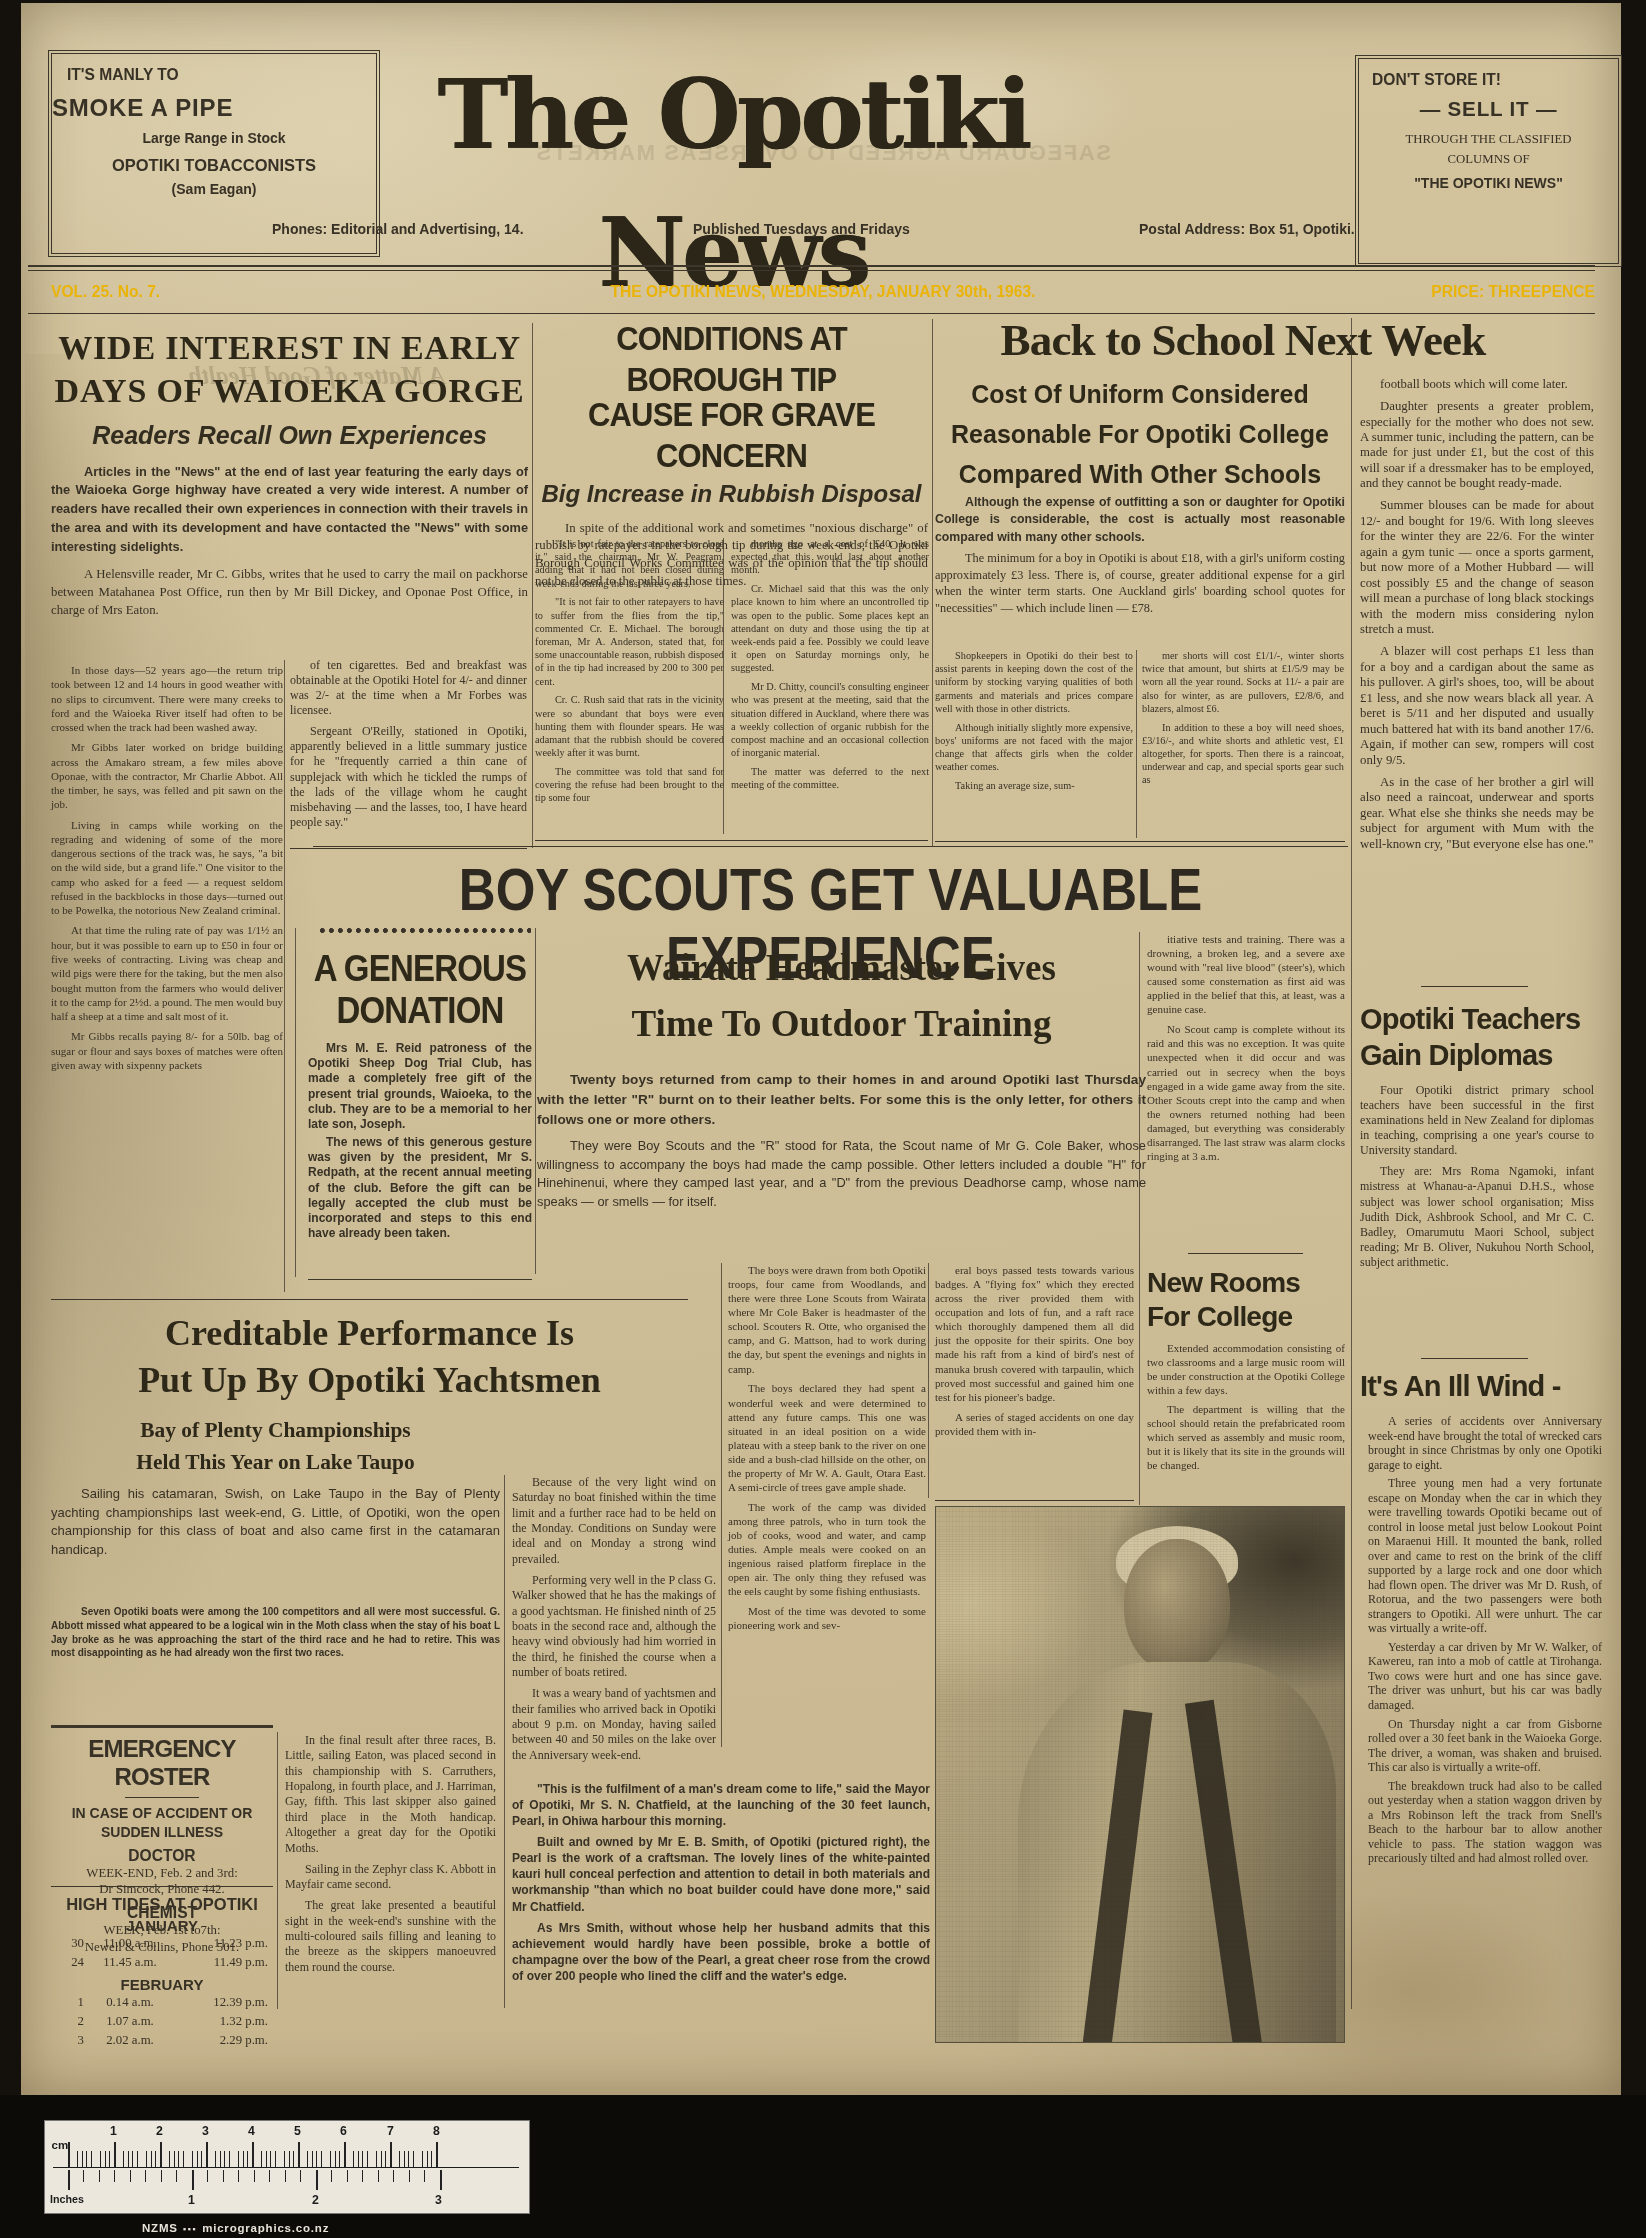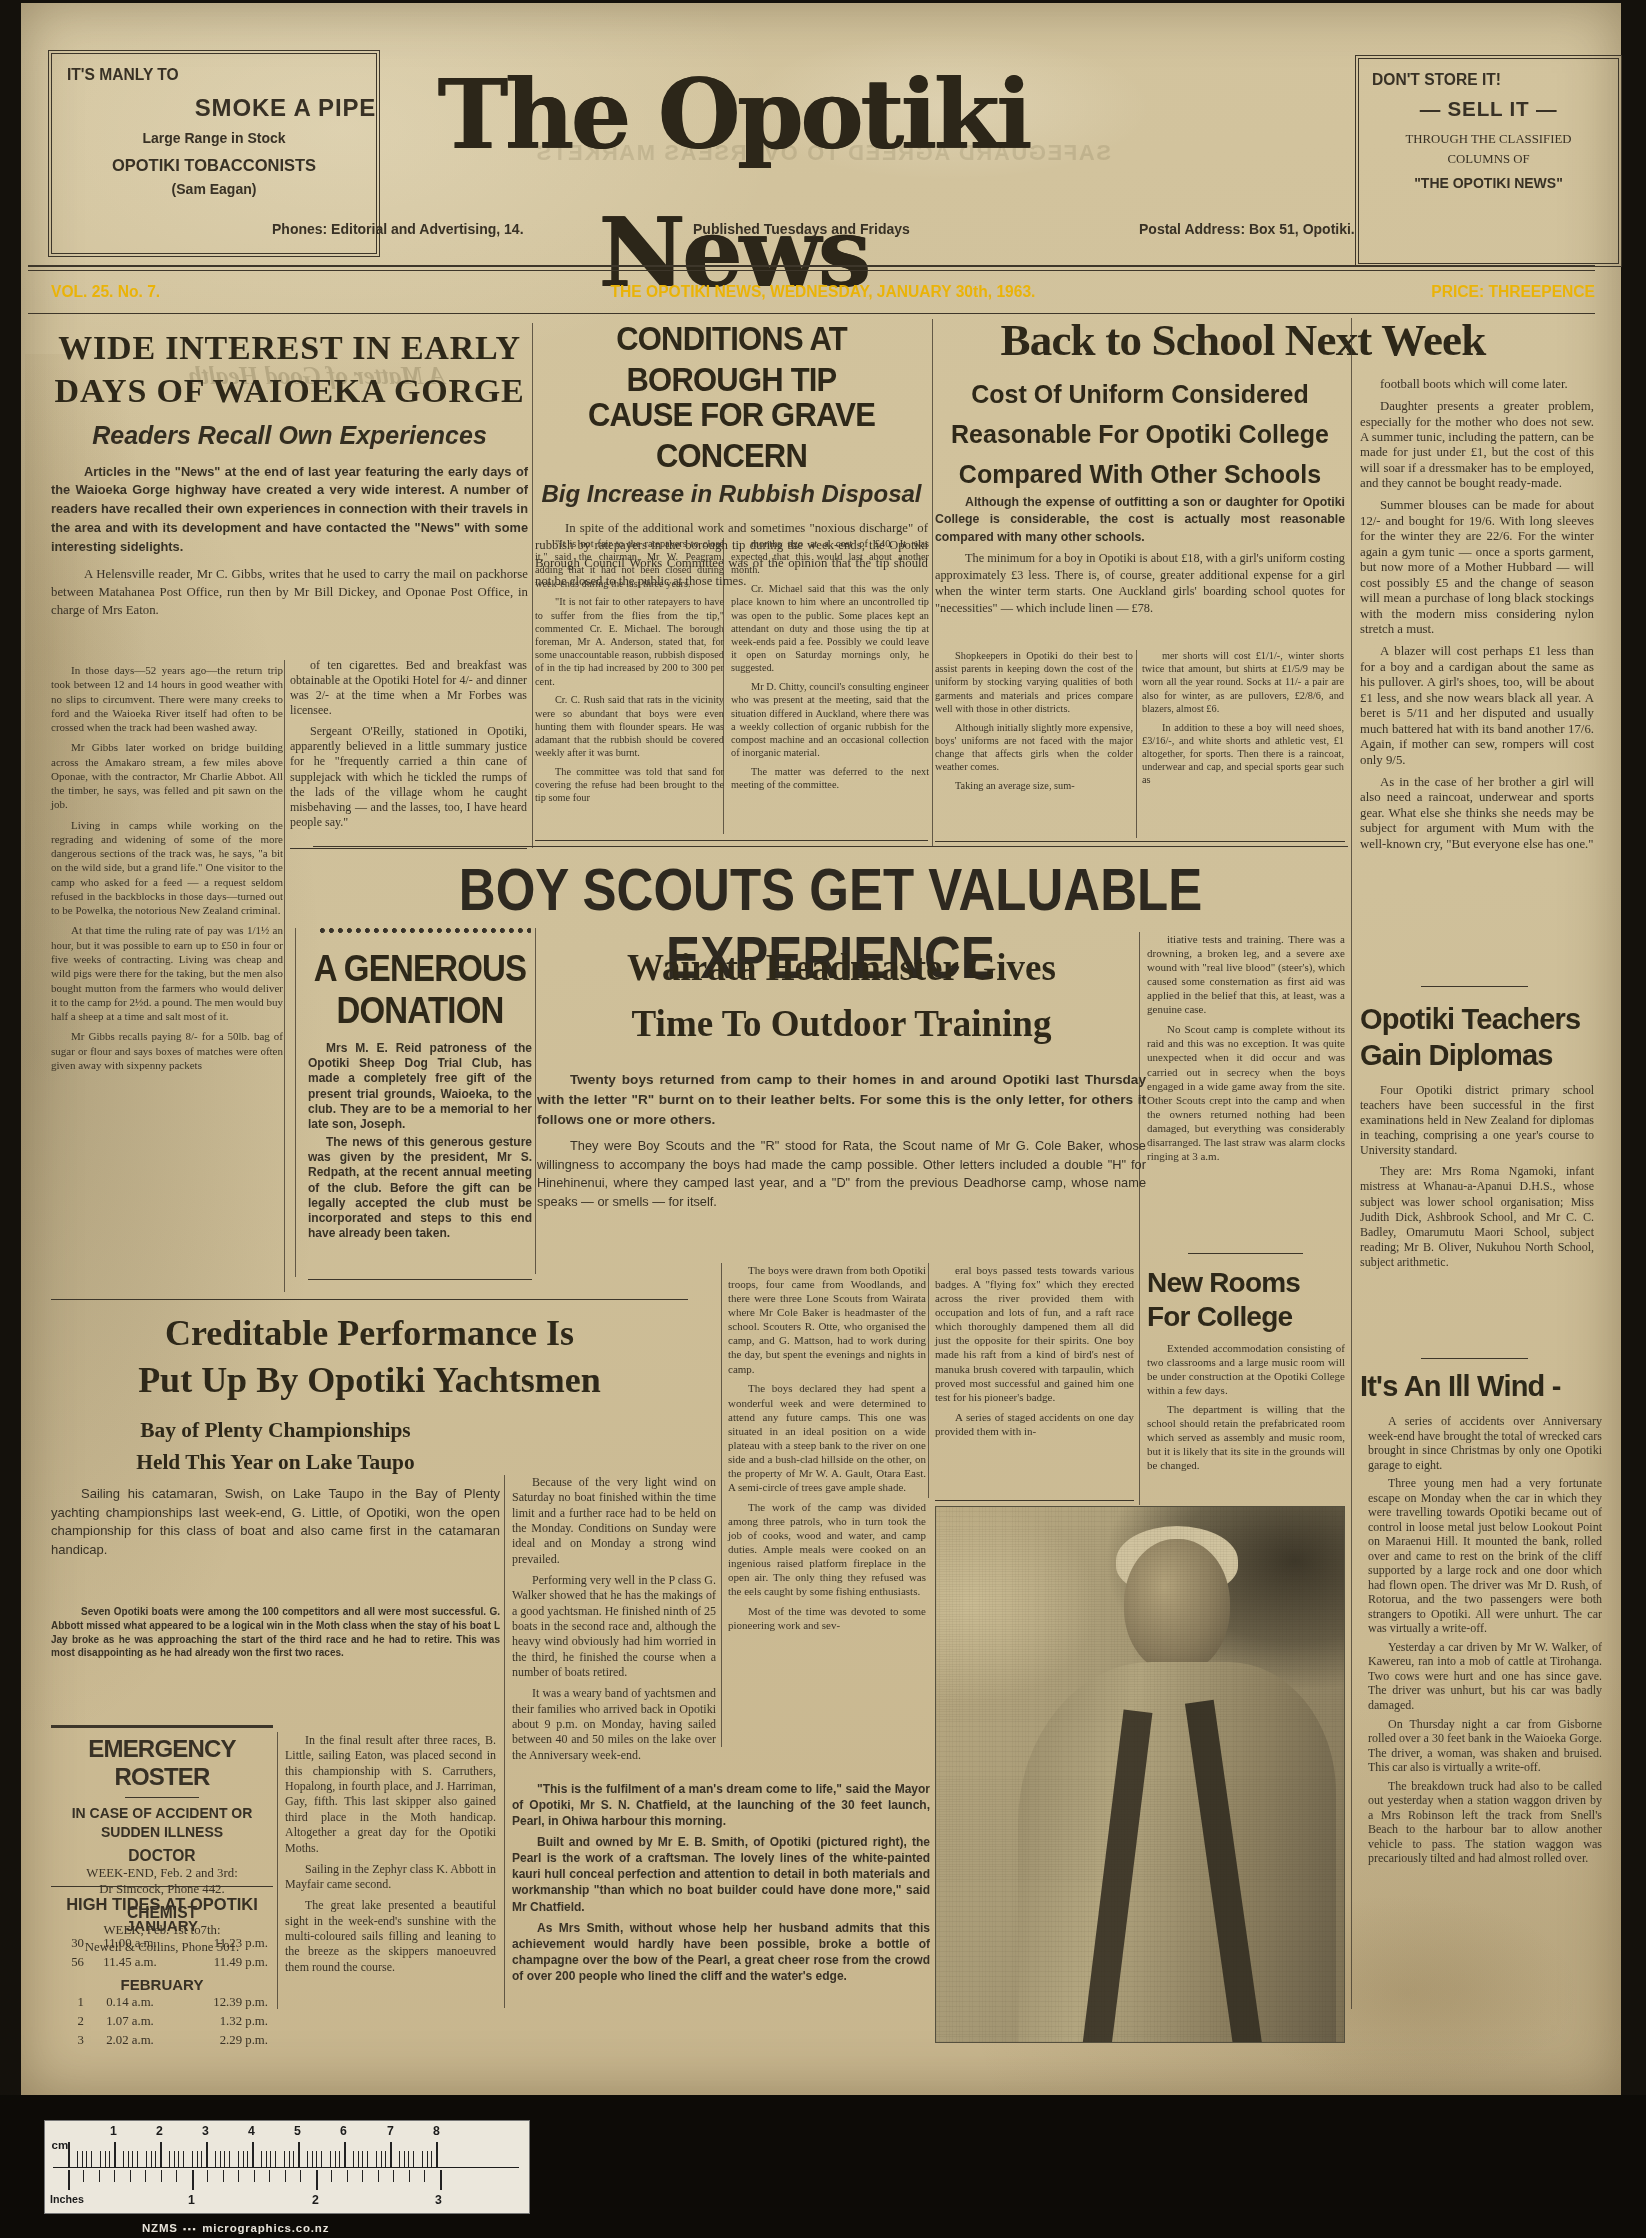--- a/index.html
+++ b/index.html
@@ -32,21 +32,21 @@
   
   .hr{border-top:1.6px solid #3d362a;height:0;}
   .hr4{border-top:3.3px solid #3d362a;height:0;}
   .vr{width:0;border-left:1.2px solid rgba(61,54,42,.75);}
   .rule-double{left:28px;top:265px;width:1567px;height:5.8px;border-top:2.5px solid #3d362a;border-bottom:1.6px solid #3d362a;}
 
   
   .adbox{border:1.6px solid #3d362a;outline:0.8px solid #3d362a;outline-offset:2.5px;font-family:"Liberation Sans",sans-serif;color:#383125;}
   .left-ad{left:51px;top:53px;width:326px;height:201px;}
   .la0{font-weight:bold;font-size:15.6px;padding:11.5px 0 0 15px;}
-  .la1{font-weight:bold;font-size:24px;text-align:right;margin-top:10px;letter-spacing:0.8px;}
+  .la1{font-weight:bold;font-size:24px;text-align:left;margin-top:10px;letter-spacing:0.8px;}
   .la2{font-weight:bold;font-size:14px;text-align:center;margin-top:8.2px;}
   .la3{font-weight:bold;font-size:16.5px;text-align:center;margin-top:10px;}
   .la4{font-weight:bold;font-size:14px;text-align:center;margin-top:6.6px;}
   .paper-title{
     left:346px;top:46px;width:774px;text-align:center;margin:0;
     font-family:"DejaVu Serif","Liberation Serif",serif;font-weight:bold;
     font-size:95px;line-height:1.45;letter-spacing:-3.3px;color:#2c2619;
     text-shadow:0.8px 0 0 #2c2619;
   }
   .mh-info{font-family:"Liberation Sans",sans-serif;font-weight:bold;font-size:14px;color:#383125;}
@@ -443,21 +443,21 @@
 <div class="abs hr hr-tides" data-name="section-rule"></div>
 <div class="abs tides" data-name="high-tides-table">
   <div class="tides-title" data-name="tides-title">HIGH TIDES AT OPOTIKI</div>
   <div class="tides-month" data-name="tides-month-label">JANUARY</div>
   <div class="tide-row" data-name="table-row">
     <span class="tide-day" data-name="tide-day">30</span>
     <span class="tide-am" data-name="tide-am">11.00 a.m.</span>
     <span class="tide-pm" data-name="tide-pm">11.23 p.m.</span>
   </div>
   <div class="tide-row" data-name="table-row">
-    <span class="tide-day" data-name="tide-day">56</span>
+    <span class="tide-day" data-name="tide-day">24</span>
     <span class="tide-am" data-name="tide-am">11.45 a.m.</span>
     <span class="tide-pm" data-name="tide-pm">11.49 p.m.</span>
   </div>
   <div class="tides-month" data-name="tides-month-label">FEBRUARY</div>
   <div class="tide-row" data-name="table-row">
     <span class="tide-day" data-name="tide-day">1</span>
     <span class="tide-am" data-name="tide-am">0.14 a.m.</span>
     <span class="tide-pm" data-name="tide-pm">12.39 p.m.</span>
   </div>
   <div class="tide-row" data-name="table-row">

